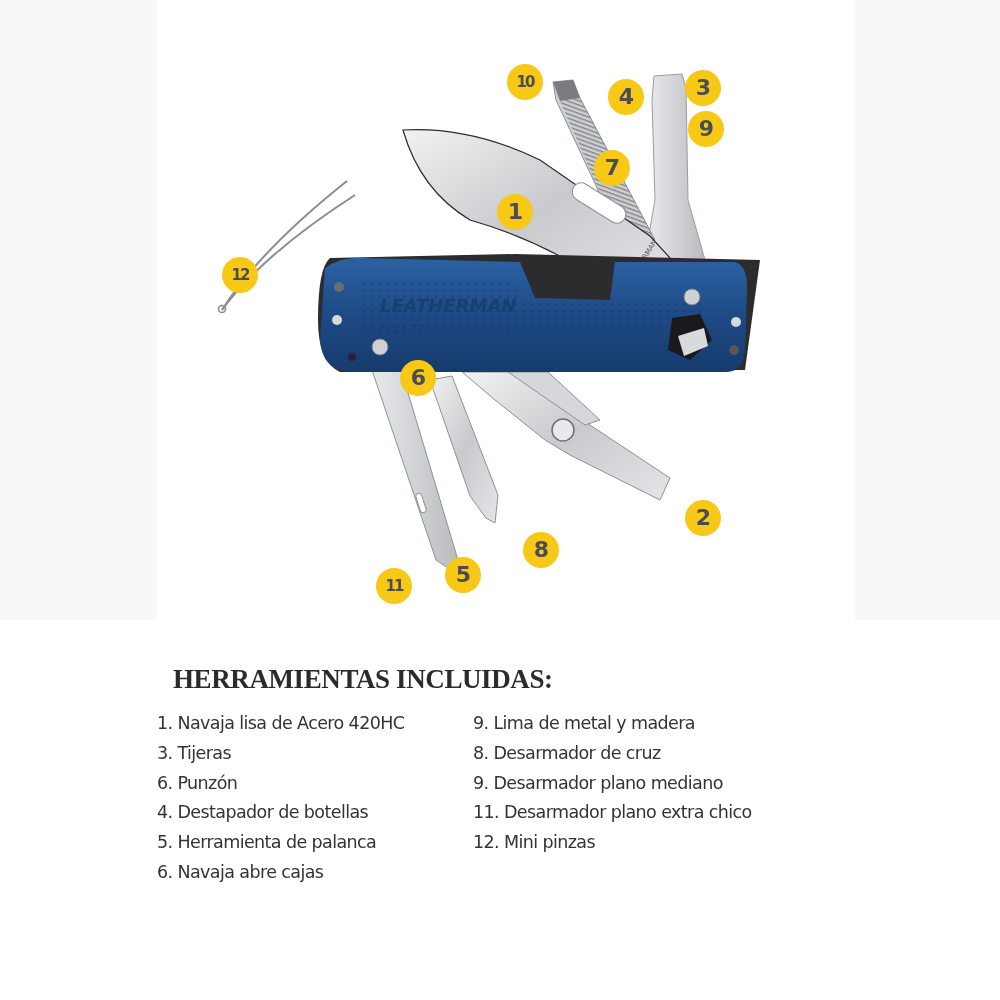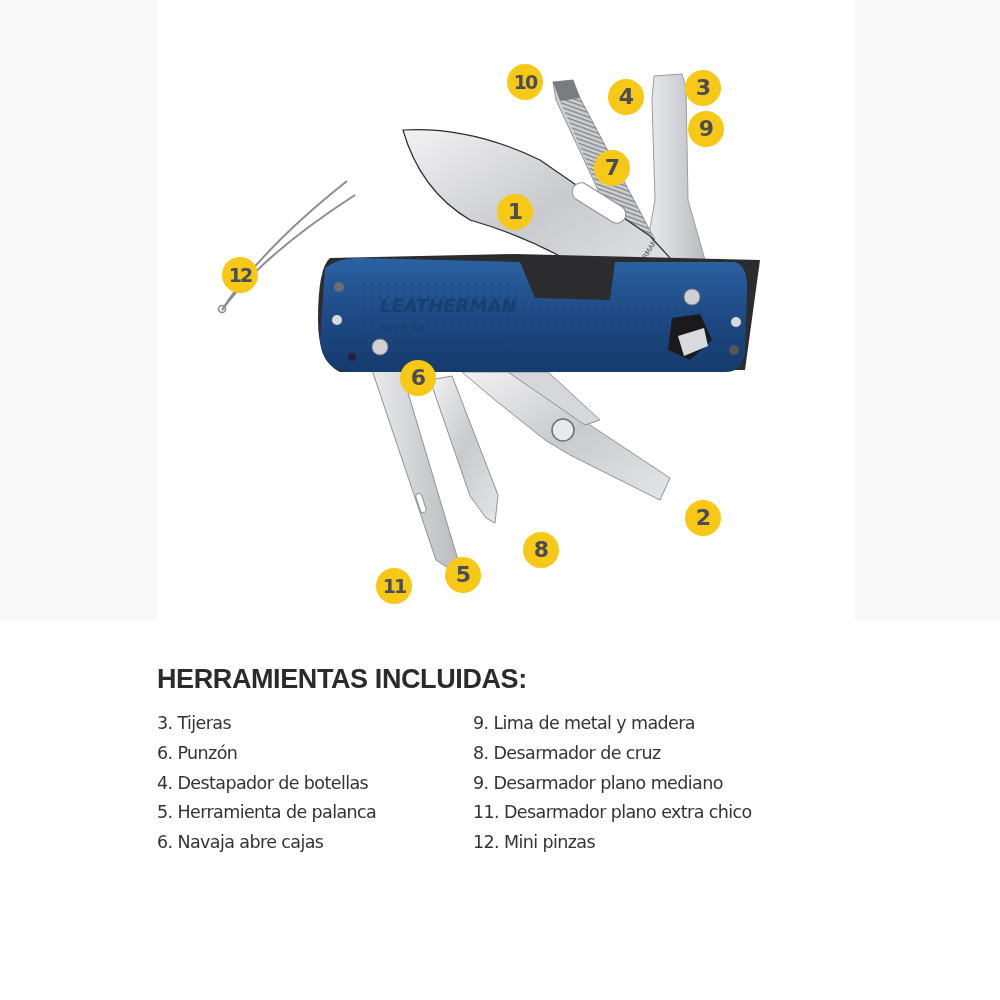--- a/index.html
+++ b/index.html
@@ -10,25 +10,25 @@
   }
   .bg-top { position: absolute; left: 0; top: 0; width: 1000px; height: 620px; background: #f8f8f8; }
   .photo-panel { position: absolute; left: 157px; top: 0; width: 698px; height: 620px; background: #ffffff; }
   .tool-svg { position: absolute; left: 0; top: 0; width: 1000px; height: 620px; }
   .badge {
     position: absolute; width: 36px; height: 36px; margin-left: -18px; margin-top: -18px;
     border-radius: 50%; background: #f7c815;
     color: #4a4d55; font-weight: bold; font-size: 22px; line-height: 36px; text-align: center;
     font-family: "DejaVu Sans", sans-serif; letter-spacing: -1px;
   }
-  .badge.two-digit { font-size: 19px; letter-spacing: -2px; }
+  .badge.two-digit { font-size: 15px; letter-spacing: -2px; }
   .heading {
-    position: absolute; left: 157px; top: 664px; margin: 0;
+    position: absolute; left: 173px; top: 664px; margin: 0;
     font-size: 27px; font-weight: bold; color: #2b2b2b; letter-spacing: -0.4px;
-    font-family: Liberation Sans, sans-serif;
+    font-family: Liberation Serif, serif;
   }
   .list { position: absolute; top: 709px; margin: 0; padding: 0; list-style: none; }
   .list.col1 { left: 157px; }
   .list.col2 { left: 473px; }
   .list li {
     height: 29.8px; line-height: 29.8px; font-size: 17.5px; color: #333333;
     font-family: "DejaVu Sans", sans-serif; letter-spacing: -0.6px; white-space: nowrap;
   }
 </style>
 </head>
@@ -117,20 +117,21 @@
 <div class="badge" style="left:612px;top:168px;">7</div>
 <div class="badge" style="left:541px;top:550px;">8</div>
 <div class="badge" style="left:706px;top:129px;">9</div>
 <div class="badge two-digit" style="left:525px;top:82px;">10</div>
 <div class="badge two-digit" style="left:394px;top:586px;">11</div>
 <div class="badge two-digit" style="left:240px;top:219px;margin-top:38px;">12</div>
 
 <h2 class="heading">HERRAMIENTAS INCLUIDAS:</h2>
 
 <ul class="list col1">
+  <li>1. Navaja lisa de Acero 420HC</li>
   <li>3. Tijeras</li>
   <li>6. Punzón</li>
   <li>4. Destapador de botellas</li>
   <li>5. Herramienta de palanca</li>
   <li>6. Navaja abre cajas</li>
 </ul>
 
 <ul class="list col2">
   <li>9. Lima de metal y madera</li>
   <li>8. Desarmador de cruz</li>

